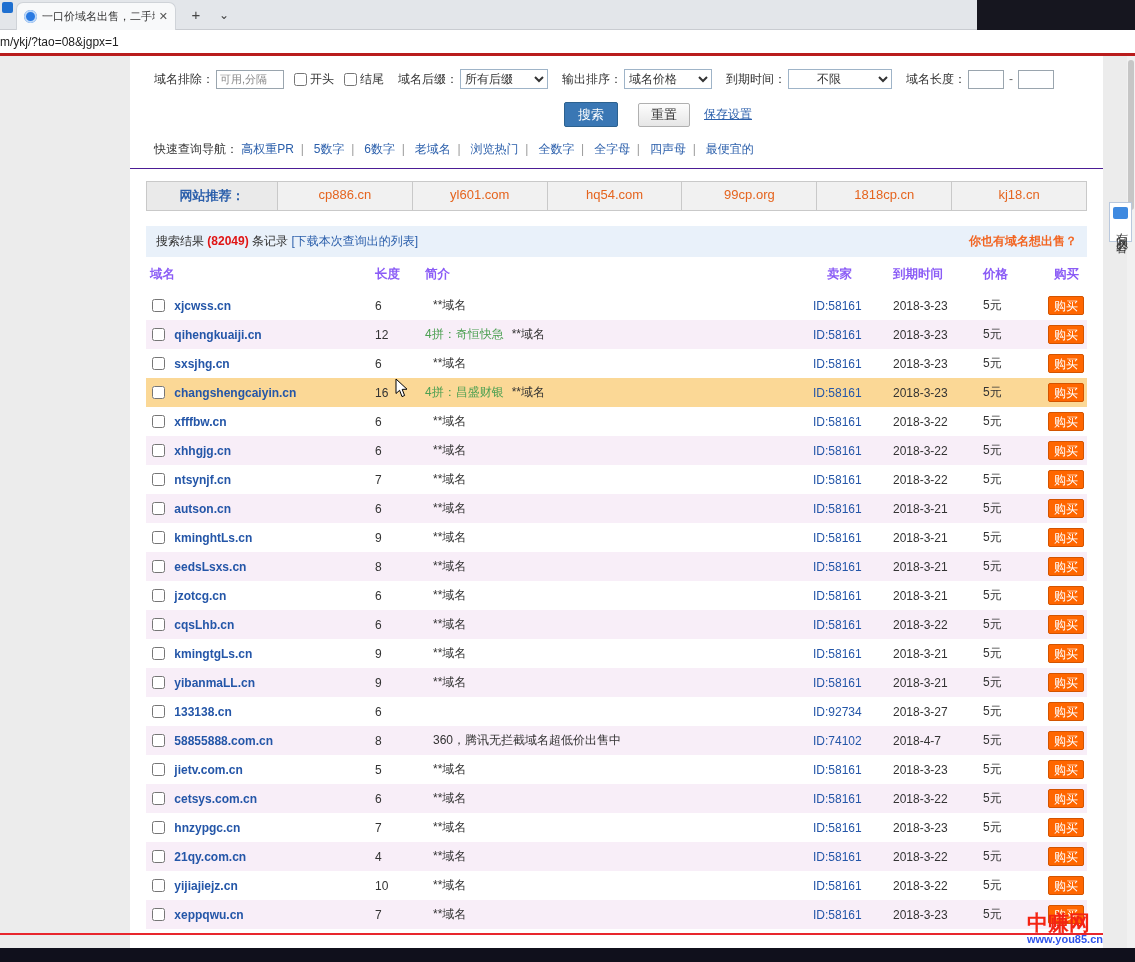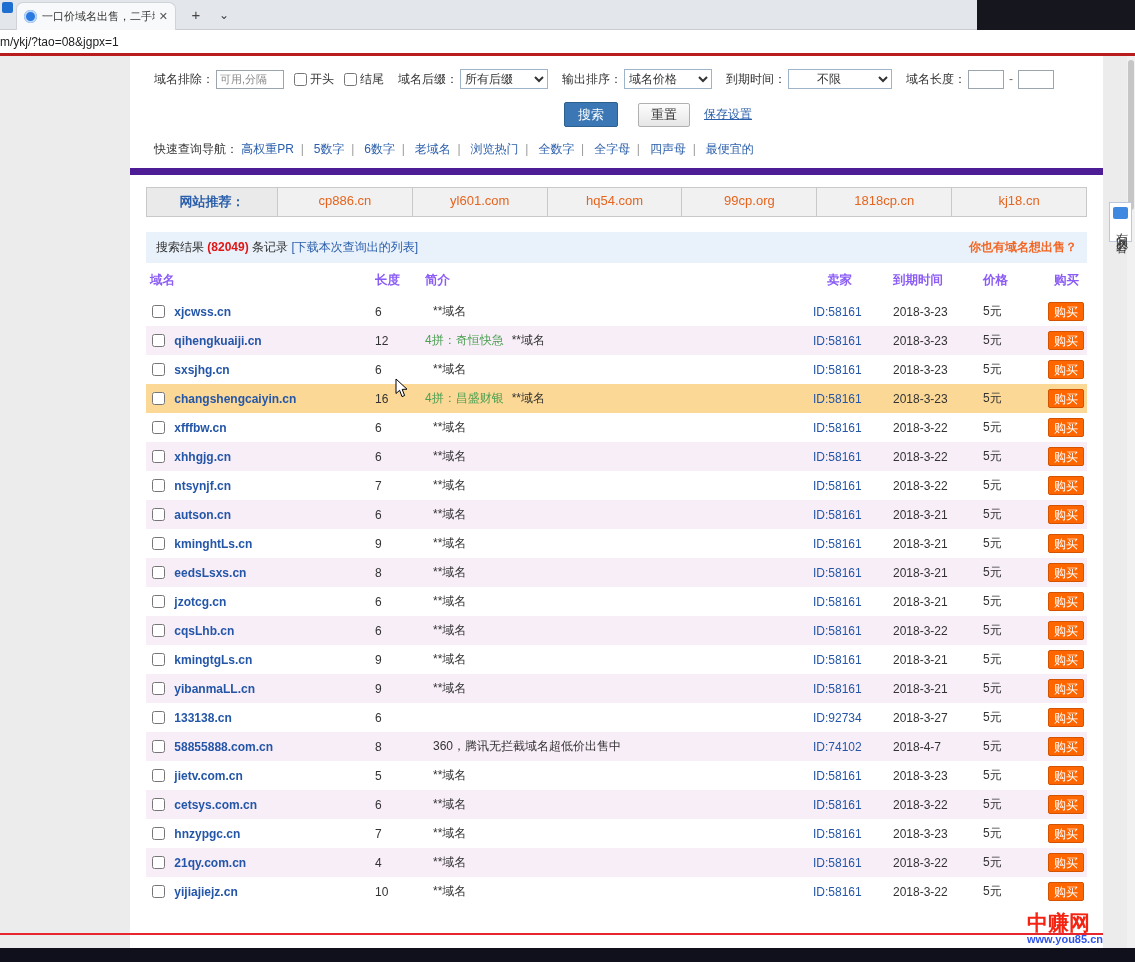--- a/index.html
+++ b/index.html
@@ -18,21 +18,21 @@
   .newtab { position:absolute; left:186px; top:6px; width:20px; height:20px; text-align:center; line-height:18px; font-size:15px; color:#444; }
   .tabs-chevron { position:absolute; left:214px; top:6px; width:20px; height:20px; text-align:center; line-height:18px; font-size:12px; color:#444; }
   .dark-corner { position:absolute; right:0; top:0; width:158px; height:30px; background:#16161f; }
   .urlbar { position:absolute; top:30px; left:0; right:0; height:26px; background:#ffffff; border-bottom:3px solid #b91c1c; display:flex; align-items:center; padding:0 0; font-size:12px; color:#222; }
   
   .page { position:absolute; top:56px; left:0; right:0; bottom:14px; background:#ececec; }
   .content { position:absolute; left:130px; top:0; width:973px; height:100%; background:#ffffff; overflow:hidden; }
   .scrollbar { position:absolute; right:0; top:0; width:8px; height:100%; background:#f1f1f1; }
   .scroll-thumb { position:absolute; top:4px; right:1px; width:6px; height:150px; background:#c6c6c6; border-radius:3px; }
   
-  .filters { padding:13px 16px 10px 24px; border-bottom:7px solid #4c1d95; }
+  .filters { padding:13px 16px 10px 24px; border-bottom:1px solid #4c1d95; }
   .f-row { display:flex; align-items:center; flex-wrap:nowrap; }
   .f-row label { margin-right:2px; }
   .f-gap { margin-left:14px; }
   input.txt { height:19px; border:1px solid #9aa5ae; font-size:11px; color:#888; padding:0 3px; background:#fff; }
   .exclude { width:68px; }
   .len-input { width:36px; }
   .chk { width:13px; height:13px; margin:0 3px 0 10px; vertical-align:middle; }
   select { height:20px; font-size:12px; border:1px solid #9fb4c8; background:#fff; color:#333; }
   .sel-suffix { width:88px; } .sel-sort { width:88px; } .sel-expiry { width:104px;padding-left:24px; }
   .dash { margin:0 5px; color:#666; }
@@ -465,20 +465,34 @@
     </td>
     <td class="c-len">10</td>
     <td class="c-desc">
       <span class="pin"></span><span>**域名</span>
     </td>
     <td class="c-seller"><a>ID:58161</a></td>
     <td class="c-date">2018-3-22</td>
     <td class="c-price">5元</td>
     <td class="c-buy"><button class="buy">购买</button></td>
   </tr>
+          <tr class="alt">
+    <td class="c-domain">
+      <input type="checkbox" style="">
+      <a class="domain">xeppqwu.cn</a>
+    </td>
+    <td class="c-len">7</td>
+    <td class="c-desc">
+      <span class="pin"></span><span>**域名</span>
+    </td>
+    <td class="c-seller"><a>ID:58161</a></td>
+    <td class="c-date">2018-3-23</td>
+    <td class="c-price">5元</td>
+    <td class="c-buy"><button class="buy">购买</button></td>
+  </tr>
         </tbody>
     </table>
 
   </div>
 
   <div class="scrollbar">
     <div class="scroll-thumb"></div>
   </div>
 </div>
 

